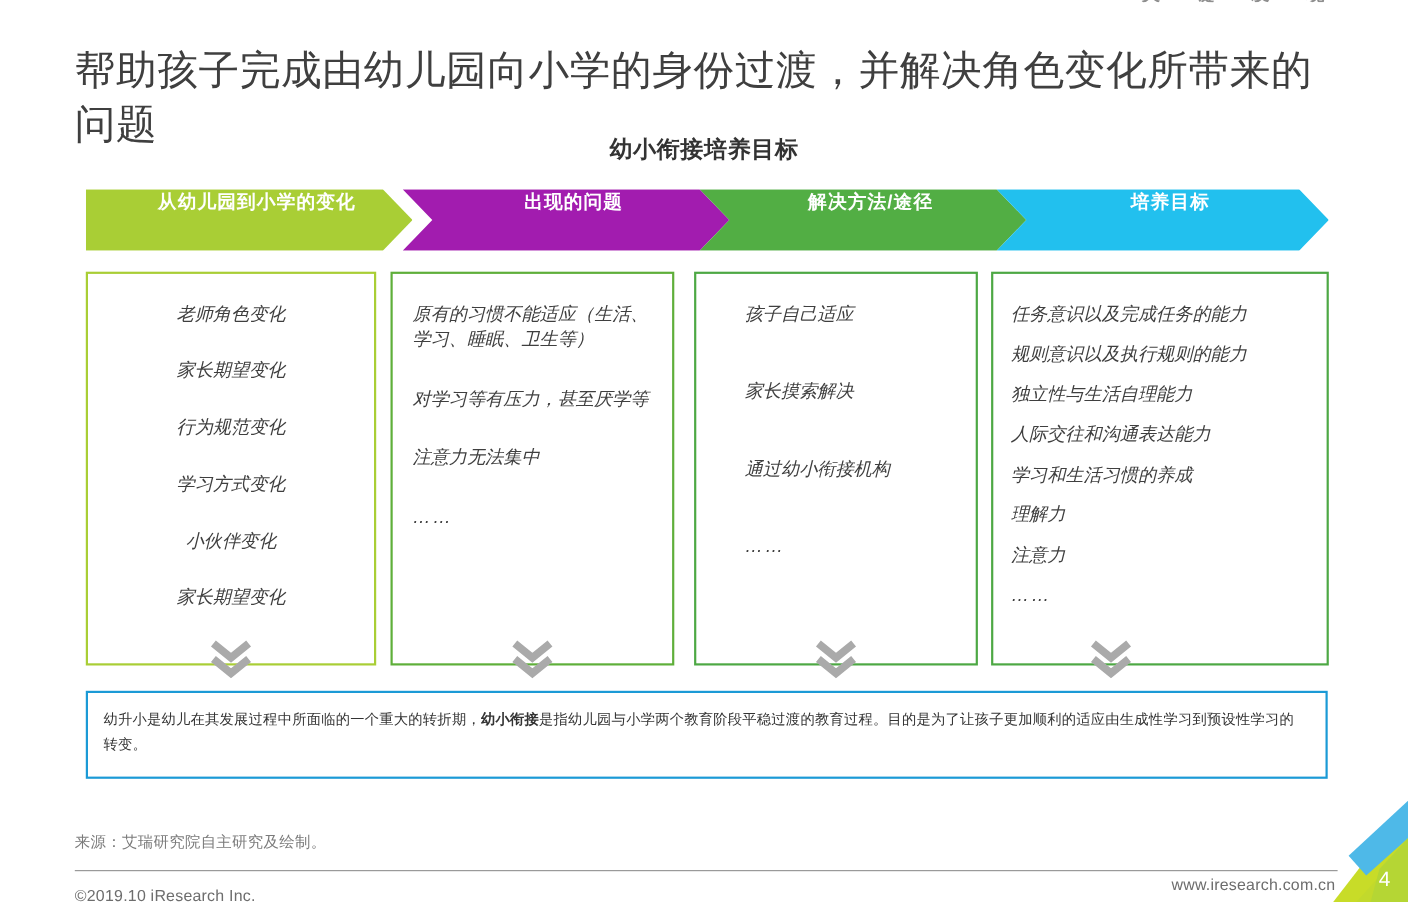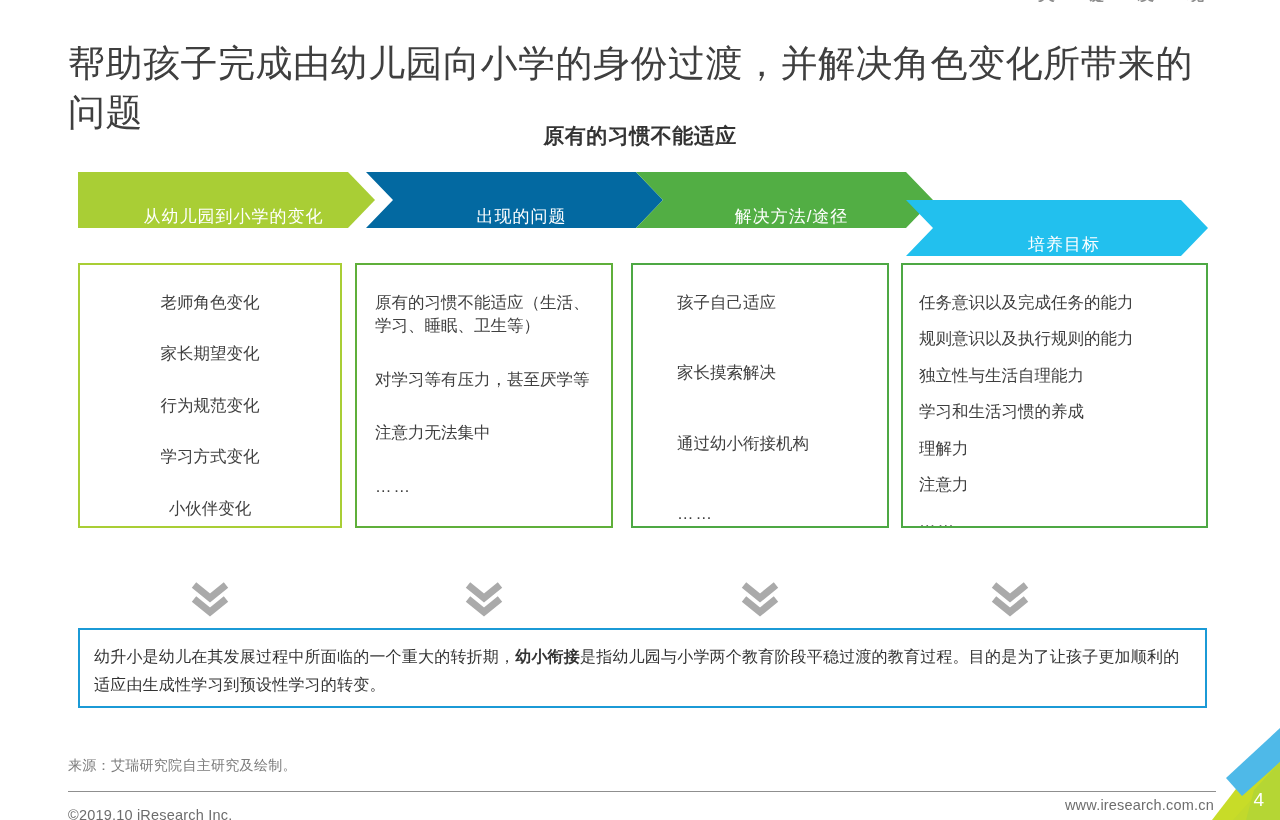--- a/index.html
+++ b/index.html
@@ -63,25 +63,25 @@
     left: 78px;
     top: 172px;
     width: 1130px;
     height: 56px;
   }
   .chevron {
     position: absolute;
     top: 0;
     height: 56px;
     display: flex;
-    align-items: flex-end;
+    align-items: flex-start;
     justify-content: center;
     color: #ffffff;
     font-size: 17px;
-    font-weight: 400;
+    font-weight: 700;
     letter-spacing: 1px;
     box-sizing: border-box;
     -webkit-clip-path: polygon(0 0, calc(100% - 27px) 0, 100% 50%, calc(100% - 27px) 100%, 0 100%, 27px 50%);
     clip-path: polygon(0 0, calc(100% - 27px) 0, 100% 50%, calc(100% - 27px) 100%, 0 100%, 27px 50%);
   }
   .chevron.first {
     -webkit-clip-path: polygon(0 0, calc(100% - 27px) 0, 100% 50%, calc(100% - 27px) 100%, 0 100%);
     clip-path: polygon(0 0, calc(100% - 27px) 0, 100% 50%, calc(100% - 27px) 100%, 0 100%);
   }
   .chevron .chev-label { padding-left: 14px; }
@@ -89,28 +89,29 @@
   
   #boxes-row {
     position: absolute;
     left: 78px;
     top: 247px;
     width: 1130px;
     height: 330px;
   }
   .content-box {
     position: absolute;
-    top: 16px;
-    height: 265px;
+    top: 0;
+    height: 358px;
     box-sizing: border-box;
     background: #ffffff;
     border-width: 2px;
     border-style: solid;
     padding: 26px 18px 10px 18px;
     overflow: hidden;
+    font-style: italic;
   }
   .box-items {
     list-style: none;
     margin: 0;
     padding: 0;
   }
   .box-items li {
     font-size: 16.5px;
     color: #3f3f3f;
     line-height: 1.42;
@@ -148,21 +149,21 @@
     left: 78px;
     top: 628px;
     width: 1129px;
     height: 80px;
     box-sizing: border-box;
     border: 2px solid #1b9ad6;
     background: #ffffff;
     padding: 13px 18px 0 14px;
   }
   #callout-text {
-    font-size: 16px;
+    font-size: 13px;
     line-height: 1.75;
     color: #333333;
     letter-spacing: 0.2px;
   }
   #callout-text b { font-weight: 700; }
 
   
   #source-note {
     position: absolute;
     left: 68px;
@@ -216,33 +217,33 @@
     z-index: 1;
   }
 </style>
 </head>
 <body>
 
 <div id="clipped-top">关 键 发 现</div>
 
 <h1 id="headline">帮助孩子完成由幼儿园向小学的身份过渡，并解决角色变化所带来的问题</h1>
 
-<div id="chart-title">原有的习惯不能适应</div>
+<div id="chart-title">幼小衔接培养目标</div>
 
 <div id="chevron-row">
   <div class="chevron first" style="left:0px;width:297px;background:#a9ce35;">
     <span class="chev-label">从幼儿园到小学的变化</span>
   </div>
-  <div class="chevron" style="left:288px;width:297px;background:#0369a1;">
+  <div class="chevron" style="left:288px;width:297px;background:#a21caf;">
     <span class="chev-label">出现的问题</span>
   </div>
   <div class="chevron" style="left:558px;width:297px;background:#52ae44;">
     <span class="chev-label">解决方法/途径</span>
   </div>
-  <div class="chevron" style="left:828px;width:302px;background:#22c0ee;margin-top:28px;">
+  <div class="chevron" style="left:828px;width:302px;background:#22c0ee;">
     <span class="chev-label">培养目标</span>
   </div>
 </div>
 
 <div id="boxes-row">
 
   <div class="content-box b0" style="left:0px;width:264px;border-color:#a9ce35;">
     <ul class="box-items">
       <li>老师角色变化</li>
       <li>家长期望变化</li>
@@ -269,20 +270,21 @@
       <li>通过幼小衔接机构</li>
       <li class="ellipsis-item">……</li>
     </ul>
   </div>
 
   <div class="content-box b3" style="left:823px;width:307px;border-color:#4da844;">
     <ul class="box-items">
       <li>任务意识以及完成任务的能力</li>
       <li>规则意识以及执行规则的能力</li>
       <li>独立性与生活自理能力</li>
+      <li>人际交往和沟通表达能力</li>
       <li>学习和生活习惯的养成</li>
       <li>理解力</li>
       <li>注意力</li>
       <li class="ellipsis-item">……</li>
     </ul>
   </div>
 </div>
 
 <div id="down-arrows">
   <div class="dbl-chevron" style="left:110px;">

